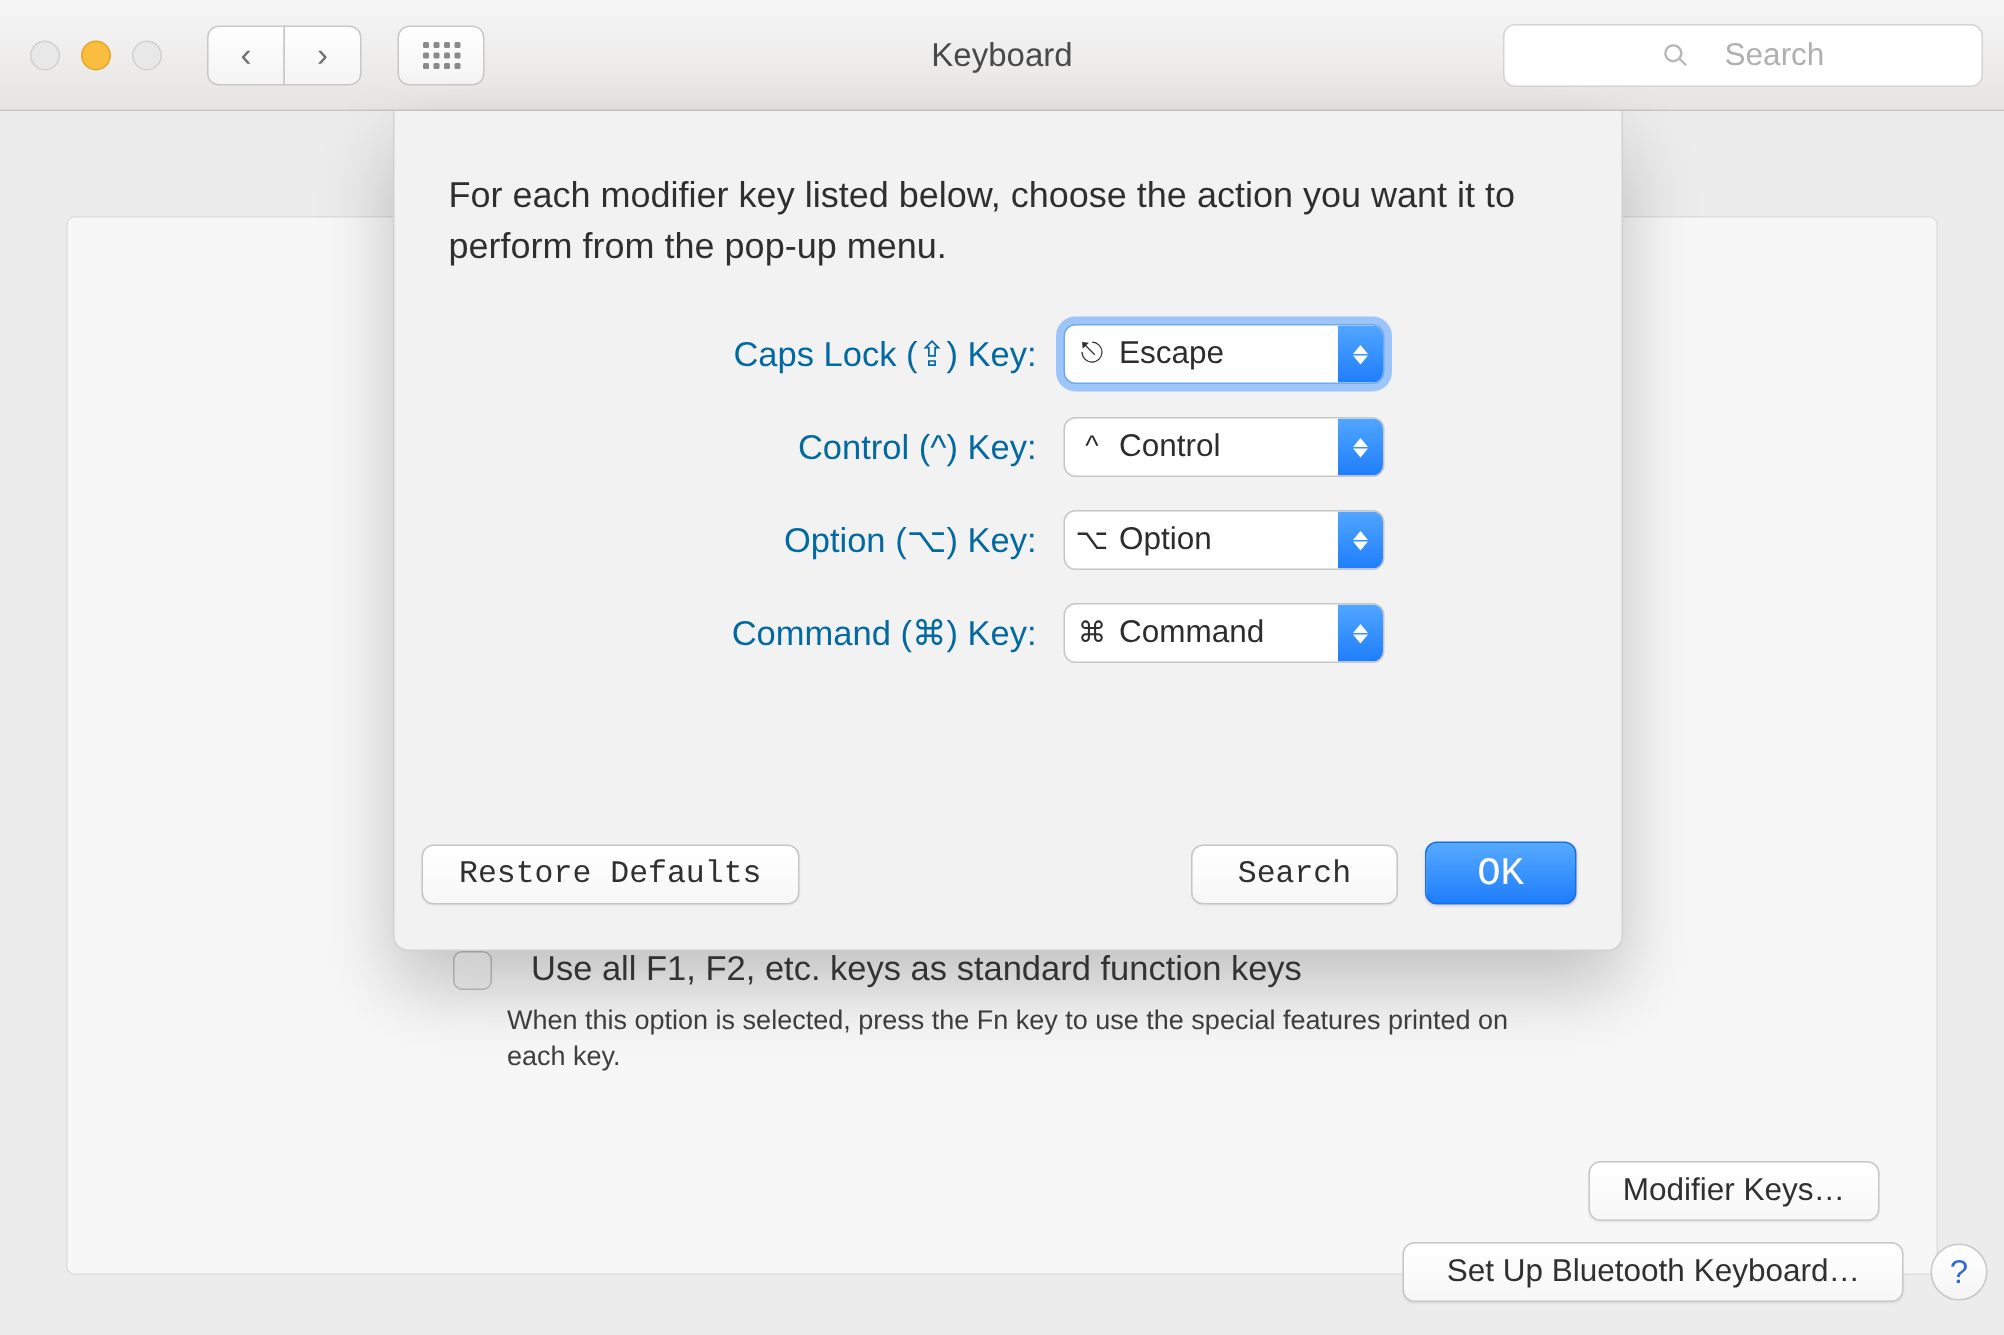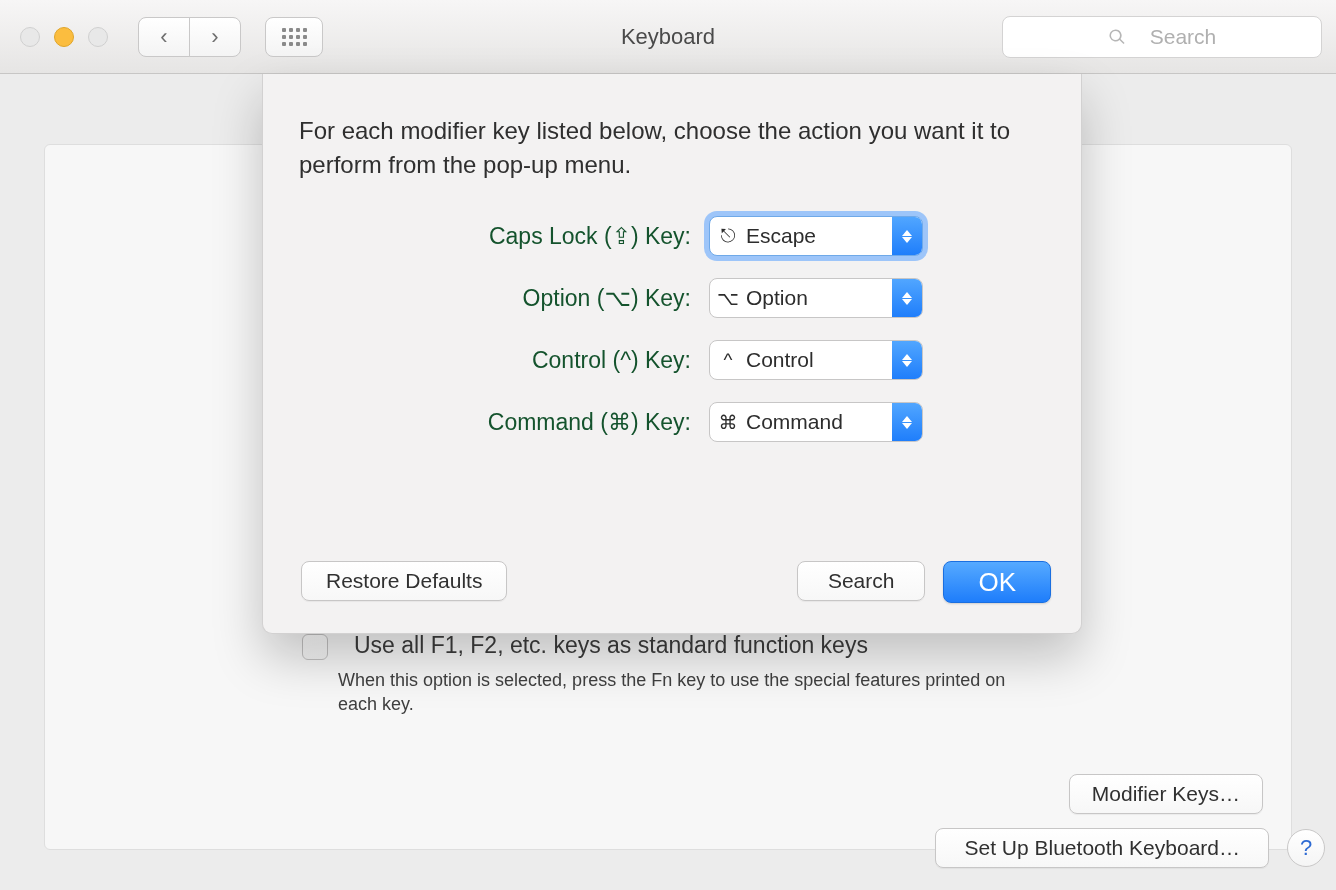--- a/index.html
+++ b/index.html
@@ -89,21 +89,21 @@
   .fn-row{display:flex; align-items:flex-start; gap:26px;}
   .mac-checkbox{
     width:26px;height:26px;border:1px solid #c3c2c2;border-radius:6px;
     background:linear-gradient(#ffffff,#f3f3f3);
     flex:0 0 26px; margin-top:2px;
   }
   .fn-label{font-size:23px;color:#3c3c3c;}
   .fn-desc{font-size:18px;color:#404040;margin:8px 0 0 36px;line-height:1.35;}
 
   .modifier-keys-btn-wrap{
-    position:absolute; right:73px; top:700px;text-align:center;
+    position:absolute; right:83px; top:700px;text-align:center;
   }
   .push-btn{
     height:40px;
     padding:0 22px;
     background:linear-gradient(#ffffff,#f7f7f7);
     border:1px solid #c7c6c6;
     border-radius:8px;
     font-size:21px; color:#303030;
     display:flex;align-items:center;justify-content:center;
     box-shadow:0 1px 1px rgba(0,0,0,.05);
@@ -137,21 +137,21 @@
   .sheet-desc{
     font-size:24px; color:#2f2f2f; line-height:1.4;
     margin:4px 6px 35px 6px;
   }
 
   .kv{
     display:flex; align-items:center; justify-content:flex-end;
     gap:18px; margin-bottom:22px;
     padding-right:128px;
   }
-  .kv-label{font-size:23px;color:#14532d; text-align:right;}
+  .kv-label{font-size:23px;color:#0369a1; text-align:right;}
 
   .popup{
     width:214px;height:40px;
     border:1px solid #c7c6c6;border-radius:8px;
     background:#ffffff;
     display:flex;align-items:center;
     position:relative;
     font-size:21px;color:#2d2d2d;
     overflow:hidden;
   }
@@ -166,22 +166,22 @@
   .popup-arrows .tri{width:0;height:0;border-left:5px solid transparent;border-right:5px solid transparent;}
   .popup-arrows .up{border-bottom:6px solid #fff;}
   .popup-arrows .dn{border-top:6px solid #fff;}
 
   .popup.focused{
     box-shadow:0 0 0 5px rgba(85,160,255,.55);
     border-color:#6fa9e8;
   }
 
   .sheet-btnrow{
-    position:absolute; left:38px; right:30px; bottom:30px;
-    display:flex; align-items:flex-start;
+    position:absolute; left:18px; right:30px; bottom:30px;
+    display:flex; align-items:flex-end;font-family:Liberation Mono, monospace;
   }
   .sheet-btnrow .spacer{flex:1;}
   .default-btn{
     height:42px; padding:0 34px;
     background:linear-gradient(#56aaff,#1e7dfb);
     border:1px solid #1a6fe0;
     border-radius:8px;
     color:#ffffff;font-size:26px;
     display:flex;align-items:center;justify-content:center;
     box-shadow:0 1px 2px rgba(0,0,0,.15);
@@ -273,36 +273,36 @@
         <div class="popup-glyph">⎋</div>
         <div class="popup-label">Escape</div>
         <div class="popup-arrows">
             <div class="tri up"></div>
             <div class="tri dn"></div>
           </div>
       </div>
     </div>
 
     <div class="kv">
+      <div class="kv-label">Control (^) Key:</div>
+      <div class="popup">
+        <div class="popup-glyph">^</div>
+        <div class="popup-label">Control</div>
+        <div class="popup-arrows">
+            <div class="tri up"></div>
+            <div class="tri dn"></div>
+          </div>
+      </div>
+    </div>
+
+    <div class="kv">
       <div class="kv-label">Option (⌥) Key:</div>
       <div class="popup">
         <div class="popup-glyph">⌥</div>
         <div class="popup-label">Option</div>
-        <div class="popup-arrows">
-            <div class="tri up"></div>
-            <div class="tri dn"></div>
-          </div>
-      </div>
-    </div>
-
-    <div class="kv">
-      <div class="kv-label">Control (^) Key:</div>
-      <div class="popup">
-        <div class="popup-glyph">^</div>
-        <div class="popup-label">Control</div>
         <div class="popup-arrows">
             <div class="tri up"></div>
             <div class="tri dn"></div>
           </div>
       </div>
     </div>
 
     <div class="kv">
       <div class="kv-label">Command (⌘) Key:</div>
       <div class="popup">

